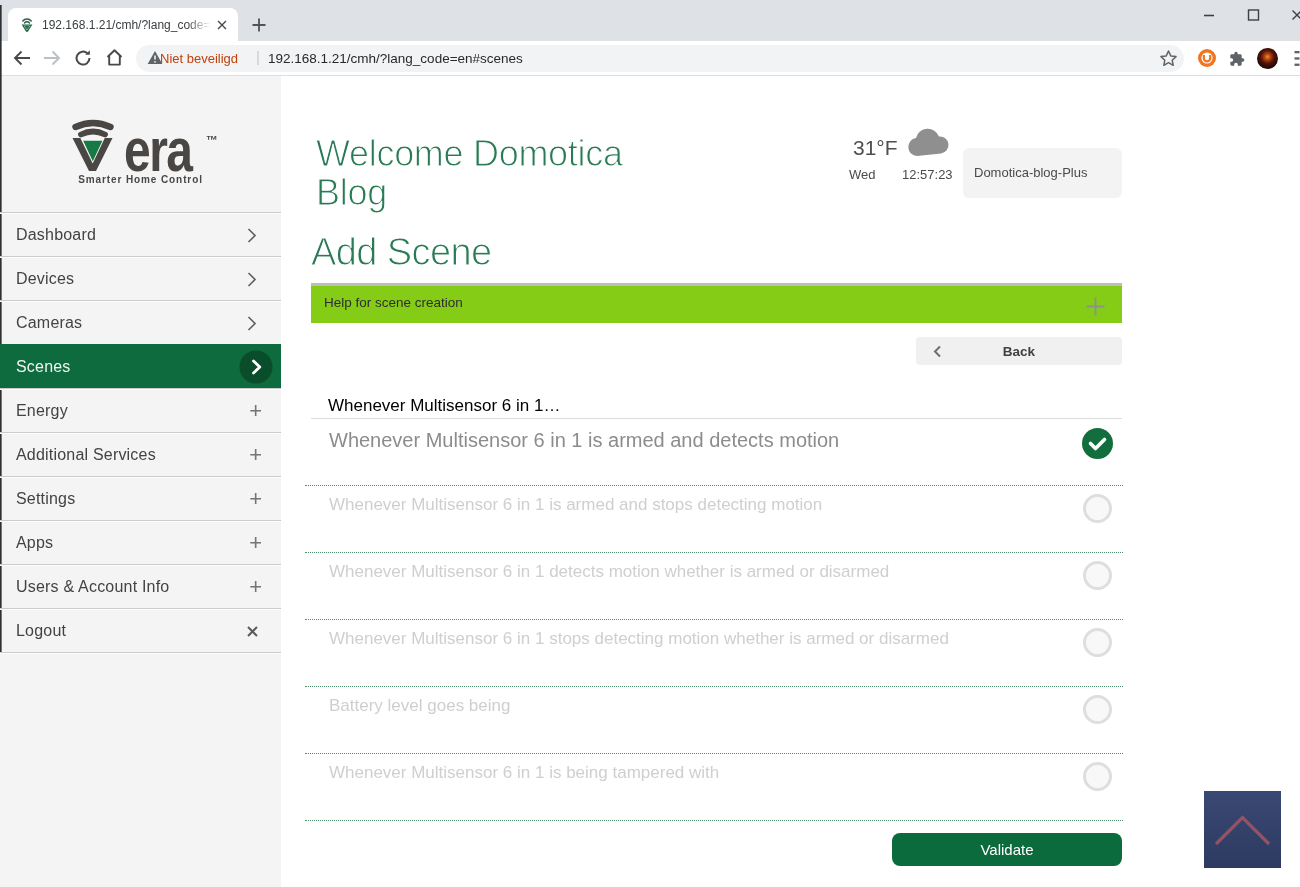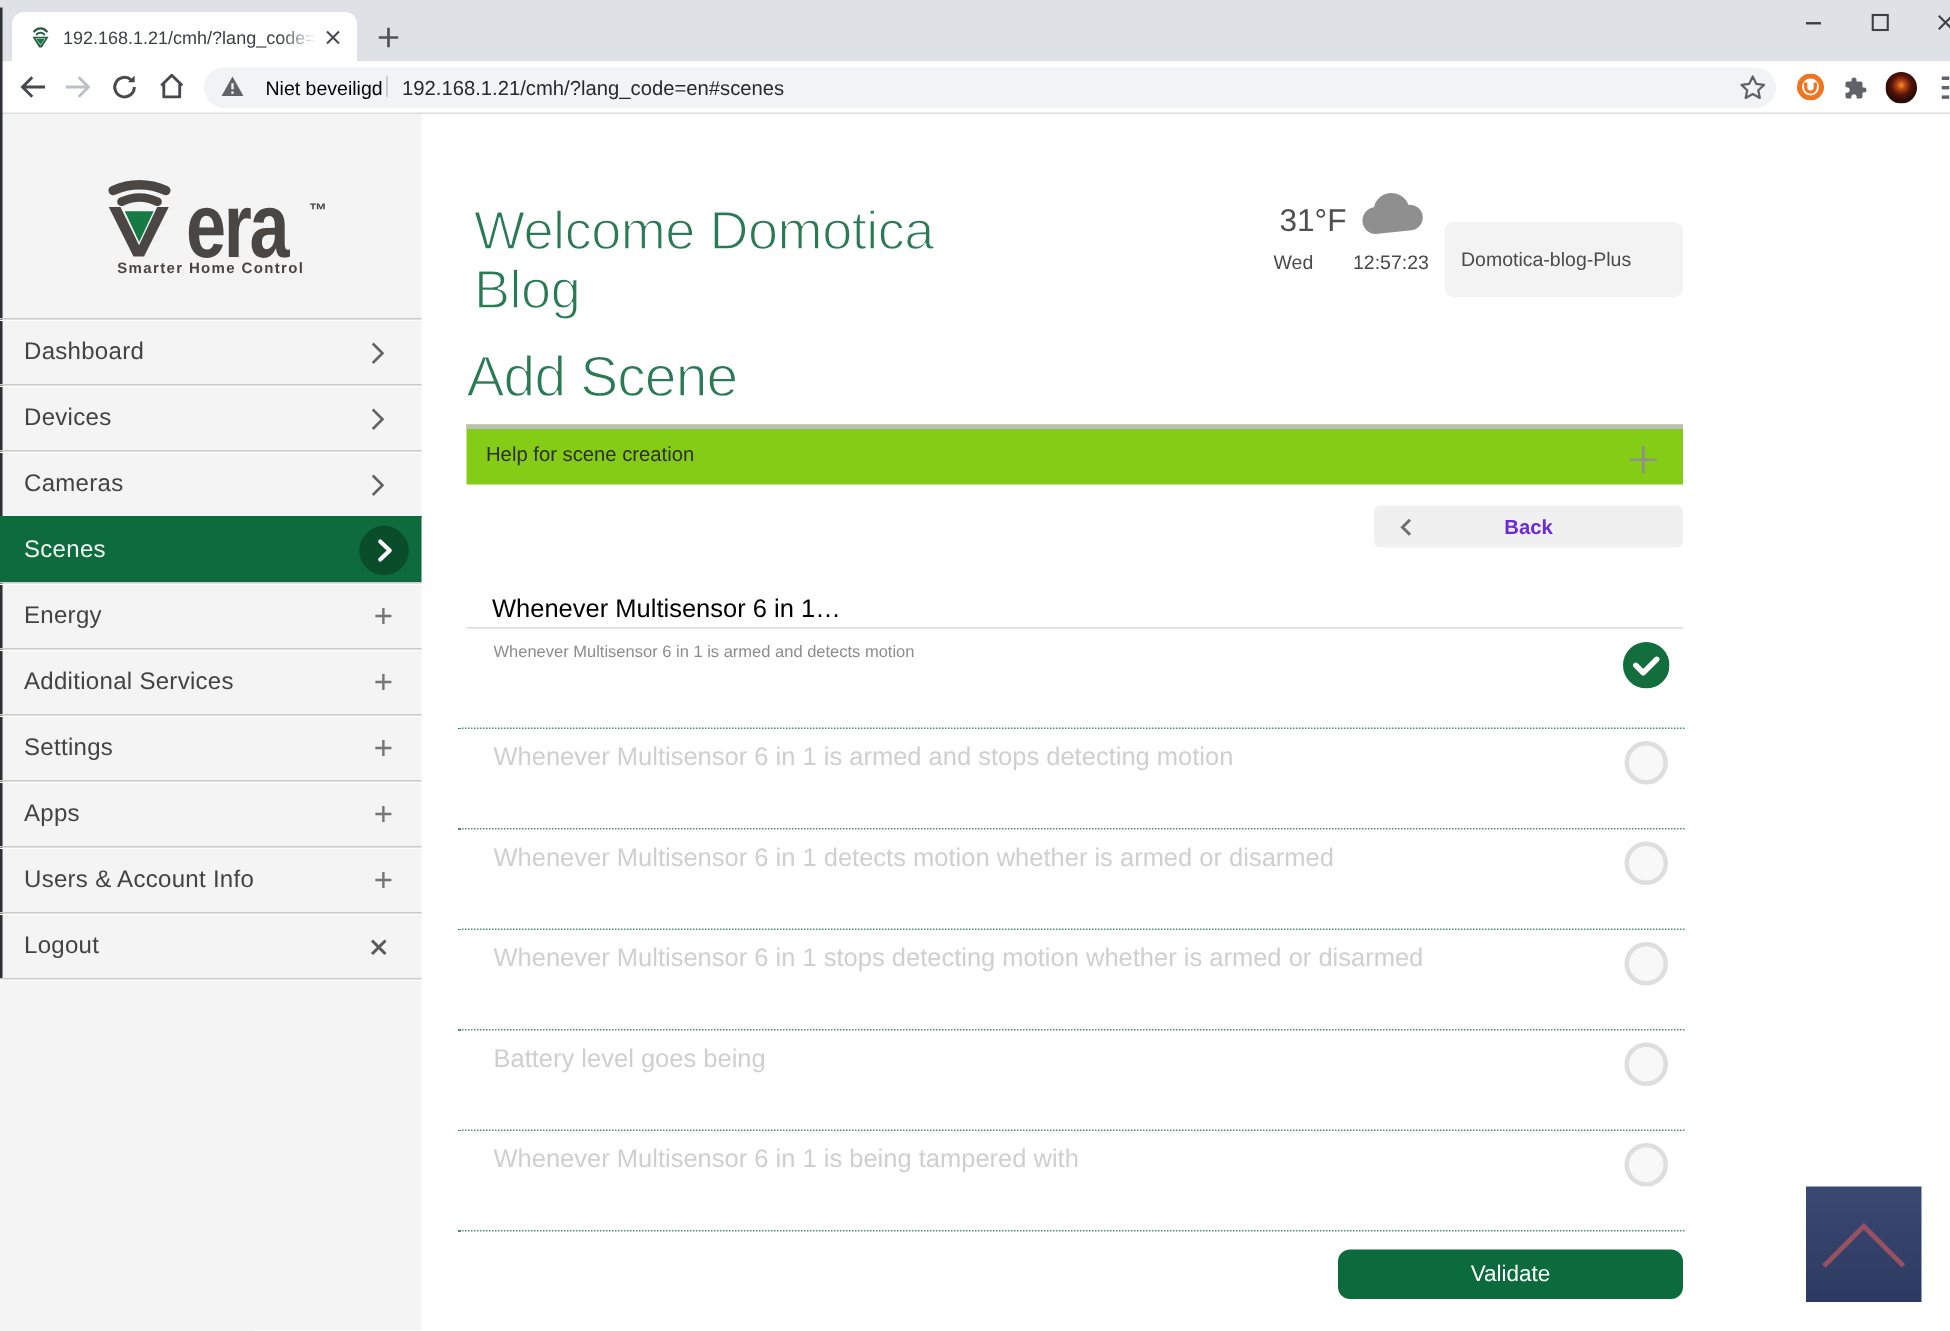--- a/index.html
+++ b/index.html
@@ -82,21 +82,21 @@
 </svg>
 <svg class="abs" style="left:105px; top:48px;" width="19" height="19" viewBox="0 0 19 19">
   <path d="M2.5 9 L9.5 2.2 L16.5 9 M4.2 7.6 V16.6 H14.8 V7.6" stroke="#48494c" stroke-width="1.9" fill="none" stroke-linejoin="round"></path>
 </svg>
 
 <svg class="abs" style="left:147px; top:50px;" width="16" height="15" viewBox="0 0 16 15">
   <path d="M8 1 L15.3 14 H0.7 Z" fill="#5f6368"></path>
   <path d="M8 5.5 V9.5" stroke="#f1f3f4" stroke-width="1.6"></path>
   <circle cx="8" cy="11.8" r="0.9" fill="#f1f3f4"></circle>
 </svg>
-<div class="abs" style="left:177px; top:51px; font-size:13px; color:#000000;">Niet beveiligd</div>
+<div class="abs" style="left:160px; top:51px; font-size:13px; color:#c2410c;">Niet beveiligd</div>
 <div class="abs" style="left:256px; top:48px; font-size:15px; color:#c8cbce;">|</div>
 <div class="abs" style="left:268px; top:50.5px; font-size:13.5px; color:#28292c;">192.168.1.21/cmh/?lang_code=en#scenes</div>
 
 <svg class="abs" style="left:1160px; top:50px;" width="17" height="16" viewBox="0 0 17 16">
   <path d="M8.5 1 L10.8 5.9 L16 6.6 L12.2 10.2 L13.2 15.3 L8.5 12.7 L3.8 15.3 L4.8 10.2 L1 6.6 L6.2 5.9 Z" fill="none" stroke="#5f6368" stroke-width="1.5" stroke-linejoin="round"></path>
 </svg>
 
 <svg class="abs" style="left:1198px; top:49px;" width="18" height="18" viewBox="0 0 18 18">
   <circle cx="9" cy="9" r="9" fill="#ee7623"></circle>
   <circle cx="9" cy="9" r="5.6" fill="#fff"></circle>
@@ -217,27 +217,27 @@
   <div style="position:absolute; left:13px; top:9px; font-size:13.5px; color:#2e2e2e;">Help for scene creation</div>
   <svg style="position:absolute; right:17px; top:11px;" width="19" height="19" viewBox="0 0 19 19">
     <path d="M9.5 0.5 V18.5 M0.5 9.5 H18.5" stroke="#8f8f8f" stroke-width="1.8" fill="none"></path>
   </svg>
 </div>
 
 <div class="abs" id="backbtn">
   <svg style="position:absolute; left:15px; top:8px;" width="13" height="13" viewBox="0 0 13 13">
     <path d="M9 1.5 L4 6.5 L9 11.5" stroke="#6f6f6f" stroke-width="2" fill="none"></path>
   </svg>
-  <div style="position:absolute; left:0; top:7px; width:206px; text-align:center; font-size:13.5px; font-weight:bold; color:#6d28d9;">Back</div>
+  <div style="position:absolute; left:0; top:7px; width:206px; text-align:center; font-size:13.5px; font-weight:bold; color:#404040;">Back</div>
 </div>
 
 <div class="abs" style="left:328px; top:396px; font-size:17px; color:#000000;">Whenever Multisensor 6 in 1…</div>
 <div class="rowsep-solid" style="top:418px;"></div>
 
-<div class="abs" style="left:329px; top:429px; font-size:11px; color:#8c8c8c; white-space:nowrap;">Whenever Multisensor 6 in 1 is armed and detects motion</div>
+<div class="abs" style="left:329px; top:429px; font-size:20px; color:#8c8c8c; white-space:nowrap;">Whenever Multisensor 6 in 1 is armed and detects motion</div>
 <svg class="abs" style="left:1082px; top:428px;" width="31" height="31" viewBox="0 0 31 31">
   <circle cx="15.5" cy="15.5" r="15.5" fill="#136e3e"></circle>
   <path d="M8.5 15.5 L13.5 20.5 L22.5 11.5" stroke="#fff" stroke-width="3.6" fill="none" stroke-linecap="round" stroke-linejoin="round"></path>
 </svg>
 
 <div class="rowsep-dot" style="top:485px;"></div>
 <div class="opt" style="top:495px;">Whenever Multisensor 6 in 1 is armed and stops detecting motion</div>
 <div class="radio" style="left:1083px; top:494px;"></div>
 
 <div class="rowsep-dot" style="top:552px;"></div>

